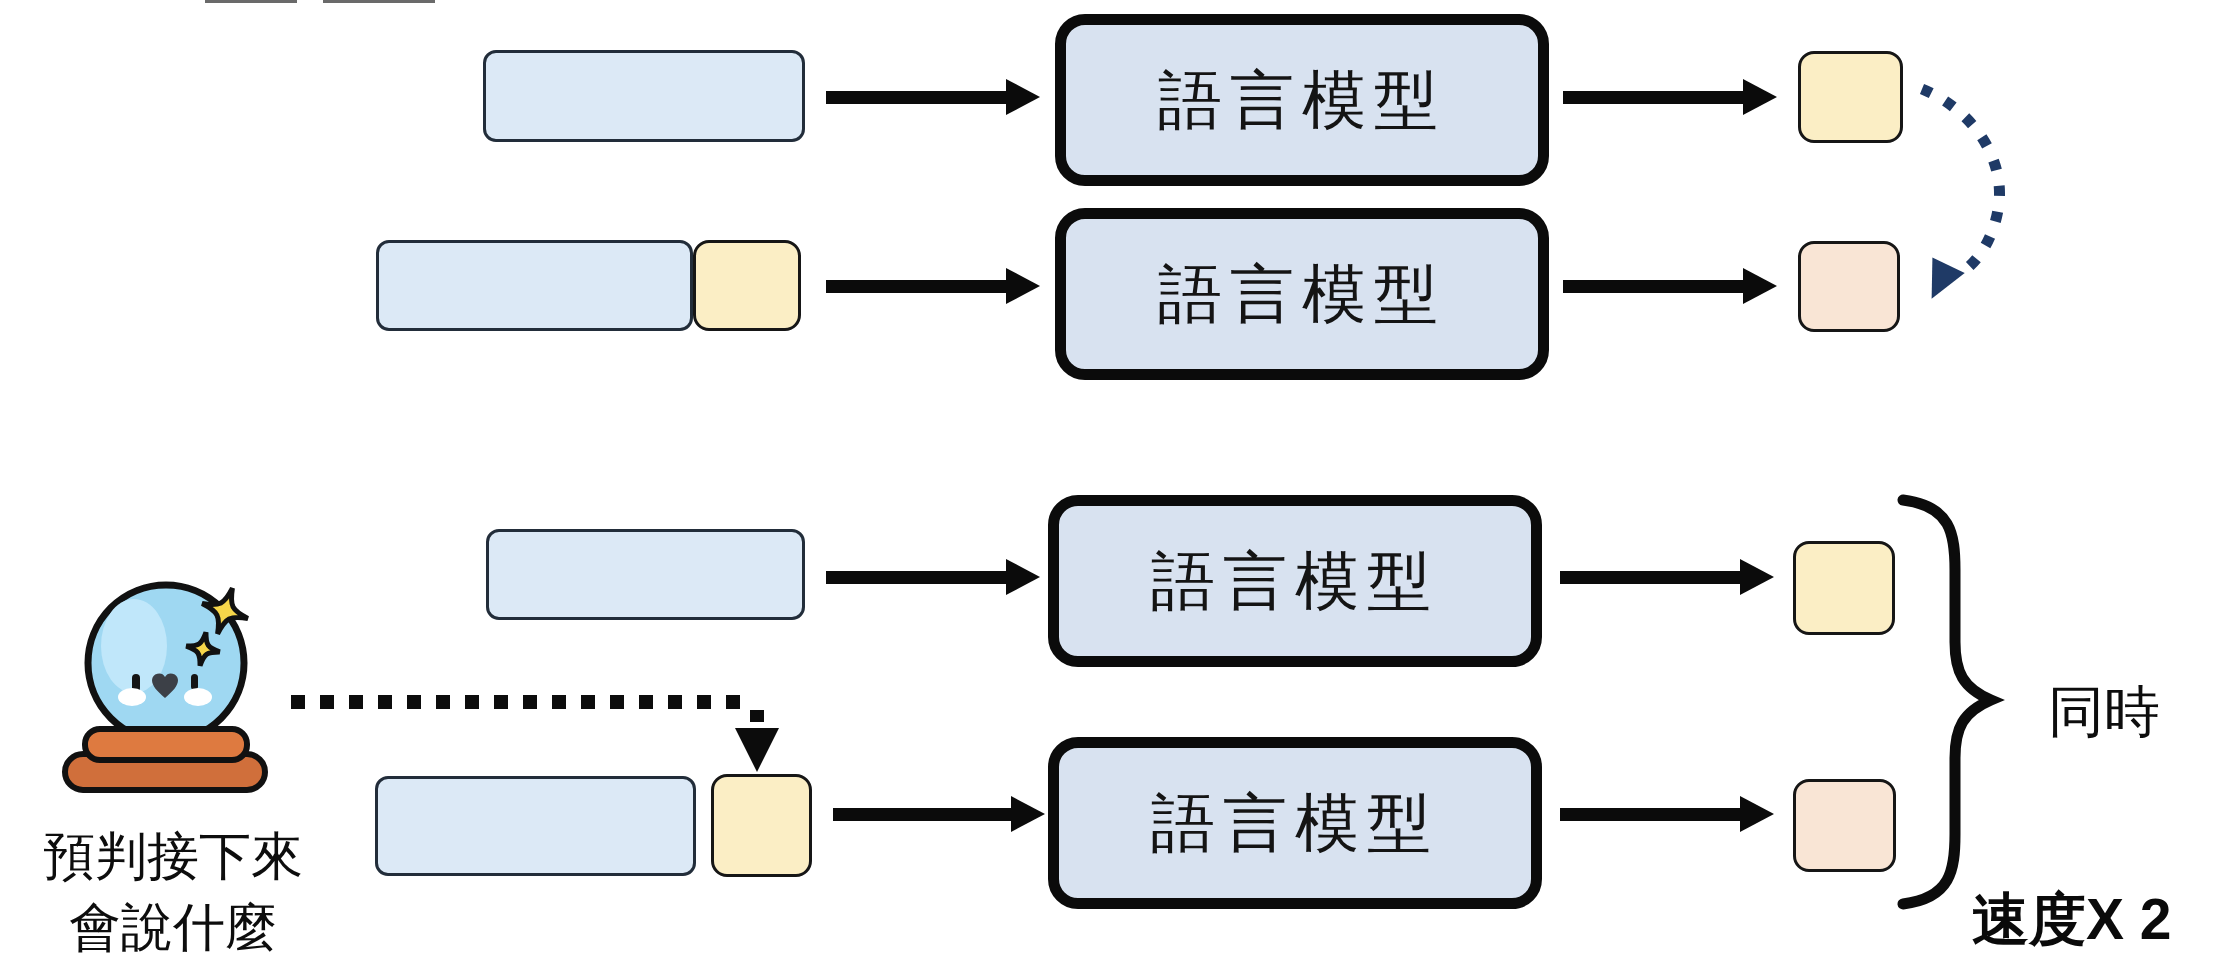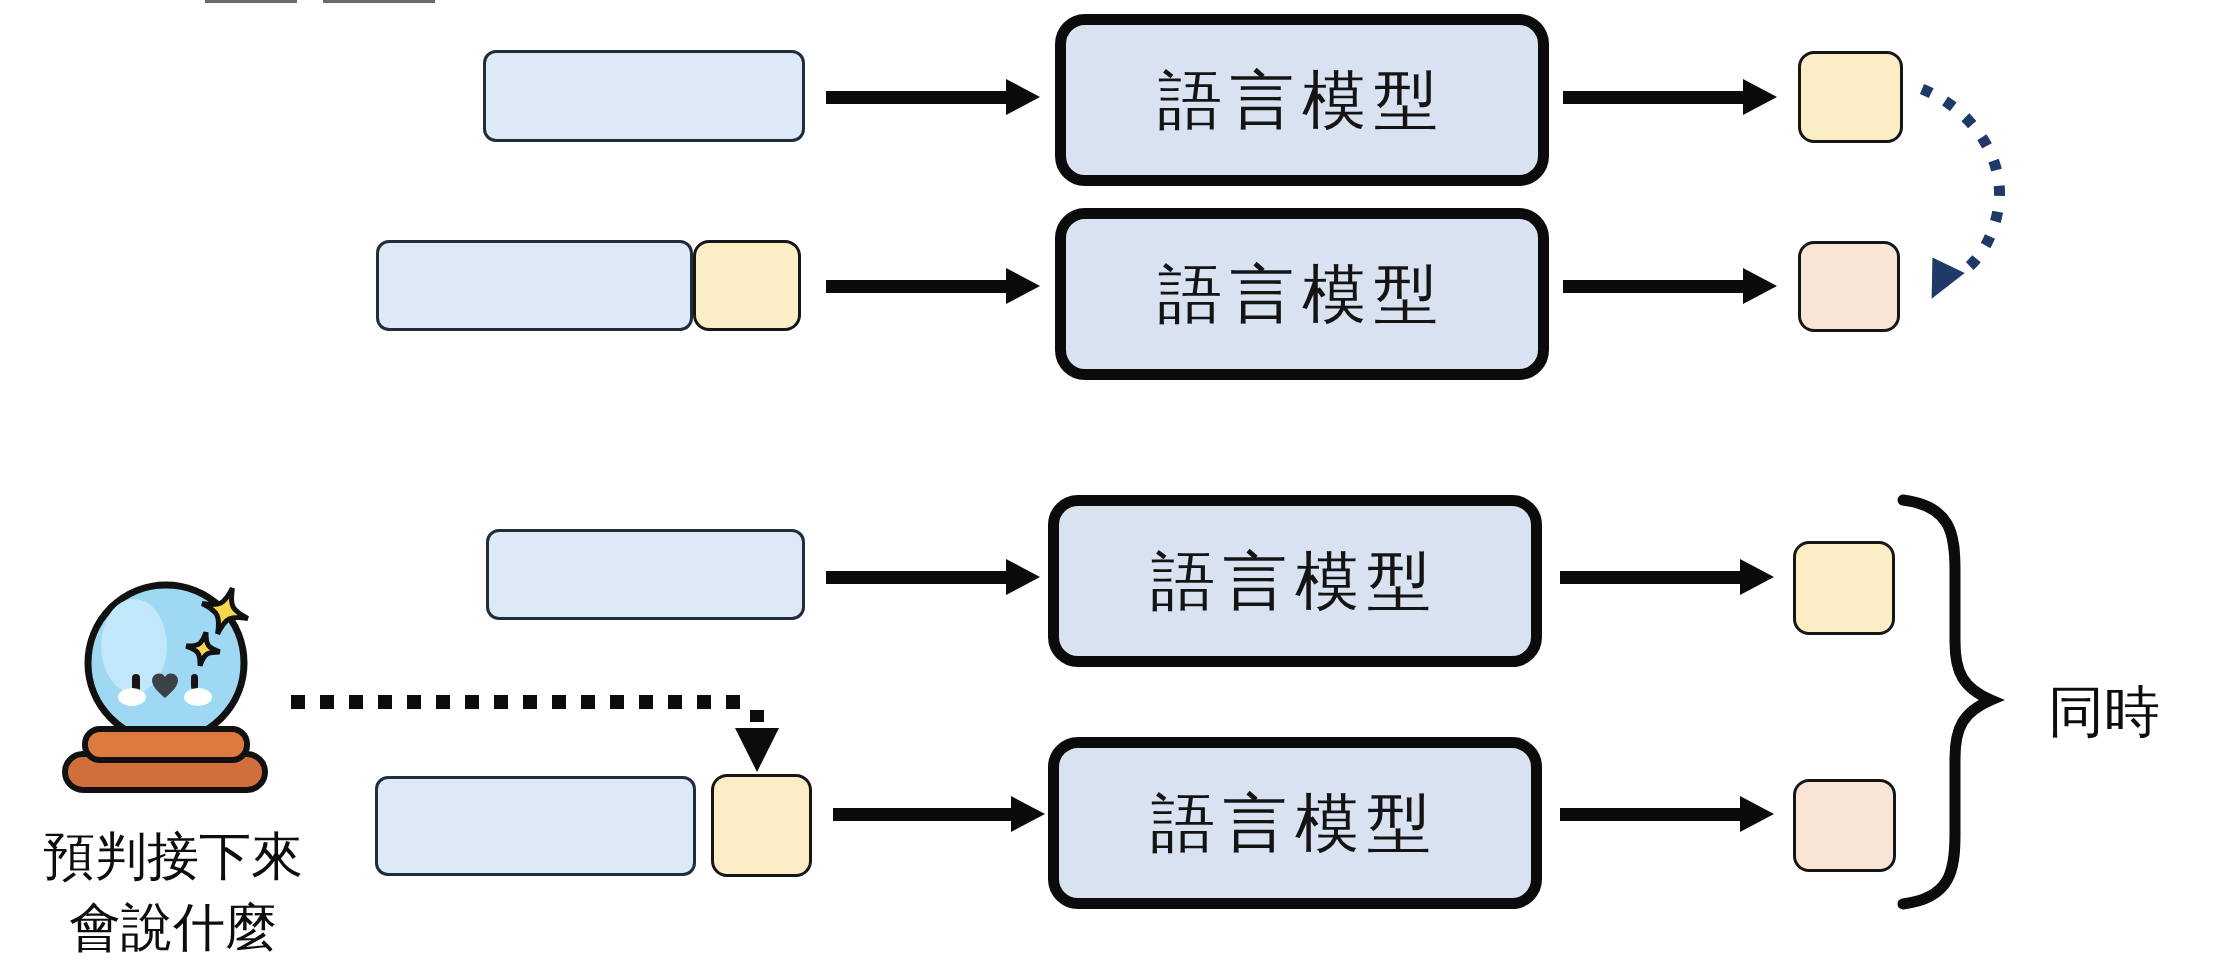--- a/index.html
+++ b/index.html
@@ -139,14 +139,15 @@
       <div class="shaft"></div>
       <div class="head"></div>
     </div>
   <div class="tok tok-p" style="left:1793px;top:779px;width:103px;height:93px;"></div>
 
   <svg style="left:1895px;top:492px;" width="104" height="420" viewBox="0 0 104 420">
     <path d="M 8,8 C 56,14 60,42 60,78 L 60,150 C 60,180 68,196 96,208 C 68,220 60,236 60,266 L 60,342 C 60,378 56,406 8,412" fill="none" stroke="#0c0c0c" stroke-width="11" stroke-linecap="round"></path>
   </svg>
 
   <div class="label simul" style="left:2022px;top:675px;">同時</div>
+  <div class="label speed" style="left:1972px;top:882px;">速度X 2</div>
 
 </div>
 
 </body></html>

